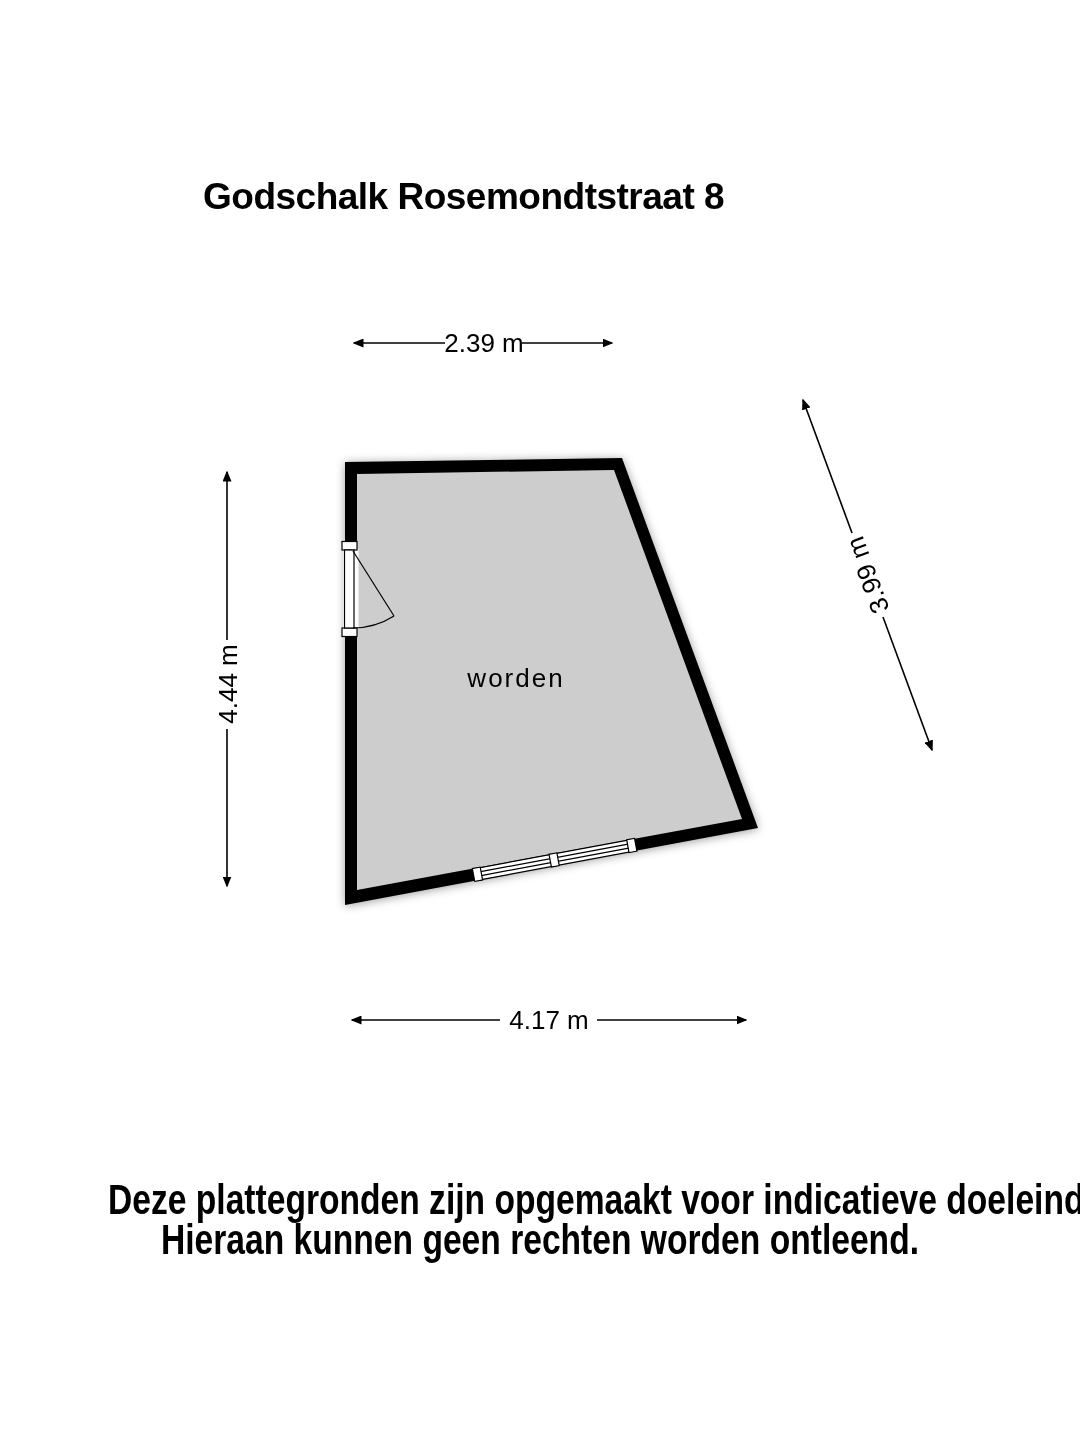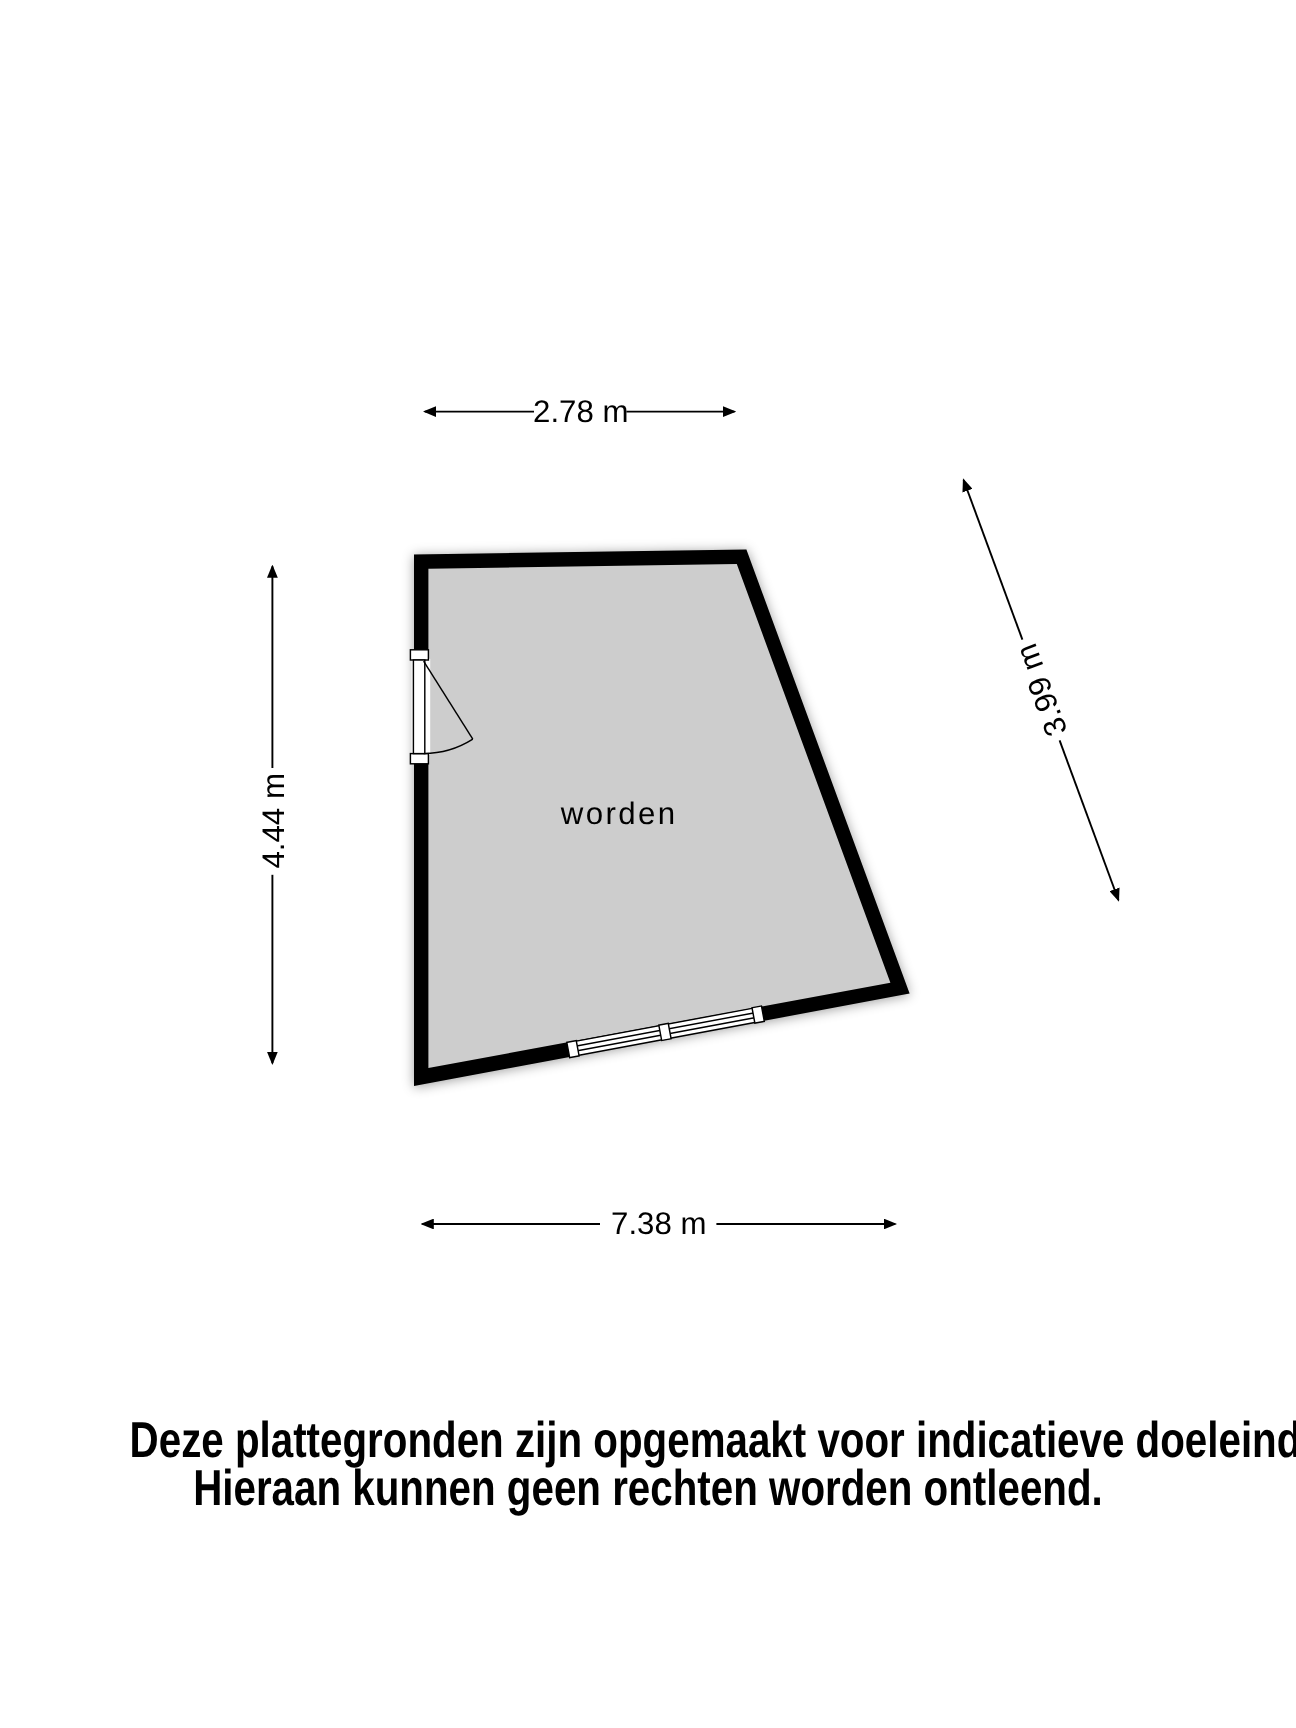--- a/index.html
+++ b/index.html
@@ -71,20 +71,21 @@
     transform-origin: 50% 50%;
     white-space: nowrap;
   }
   .disclaimer span { display: block; }
 </style>
 </head>
 <body>
 
 <div class="canvas">
 
+  <div class="page-title">Godschalk Rosemondtstraat 8</div>
 
   <svg class="plan-svg" width="1080" height="1440" viewBox="0 0 1080 1440">
 
     <defs>
       <marker id="arrow" markerWidth="11" markerHeight="9" refX="9.5" refY="4.5" orient="auto" markerUnits="userSpaceOnUse">
         <path d="M0,0 L11,4.5 L0,9 Z" class="arrow-head"></path>
       </marker>
     </defs>
 
     <g class="plan-shadow">
@@ -125,23 +126,23 @@
       <line class="dim-line" x1="227" y1="640" x2="227" y2="472" marker-end="url(#arrow)"></line>
       <line class="dim-line" x1="227" y1="729" x2="227" y2="886" marker-end="url(#arrow)"></line>
     </g>
 
     <g>
       <line class="dim-line" x1="852" y1="533" x2="803" y2="400" marker-end="url(#arrow)"></line>
       <line class="dim-line" x1="883" y1="617" x2="932" y2="750" marker-end="url(#arrow)"></line>
     </g>
   </svg>
 
-  <span class="dim-label" style="left:484px; top:343px;">2.78 m</span>
+  <span class="dim-label" style="left:484px; top:343px;">2.39 m</span>
 
-  <span class="dim-label" style="left:549px; top:1020px;">7.38 m</span>
+  <span class="dim-label" style="left:549px; top:1020px;">4.17 m</span>
 
   <span class="dim-label rot-left" style="left:228px; top:684px;">4.44 m</span>
 
   <span class="dim-label rot-right" style="left:868px; top:575px;">3.99 m</span>
 
   <span class="room-label" style="left:516px; top:678px;">worden</span>
 
   <div class="disclaimer">
     <span>Deze plattegronden zijn opgemaakt voor indicatieve doeleinden.</span>
     <span>Hieraan kunnen geen rechten worden ontleend.</span>

